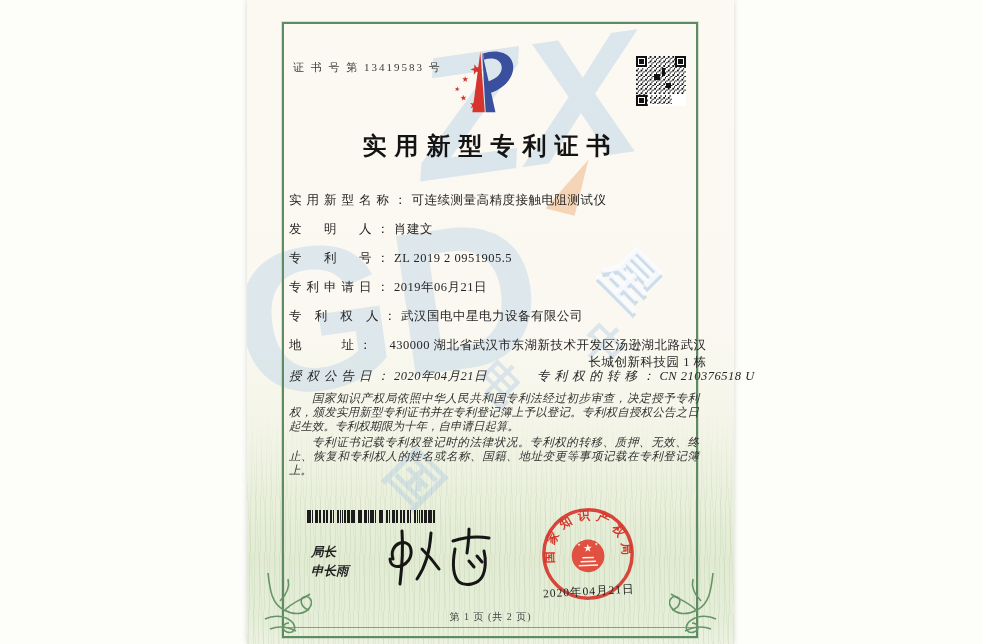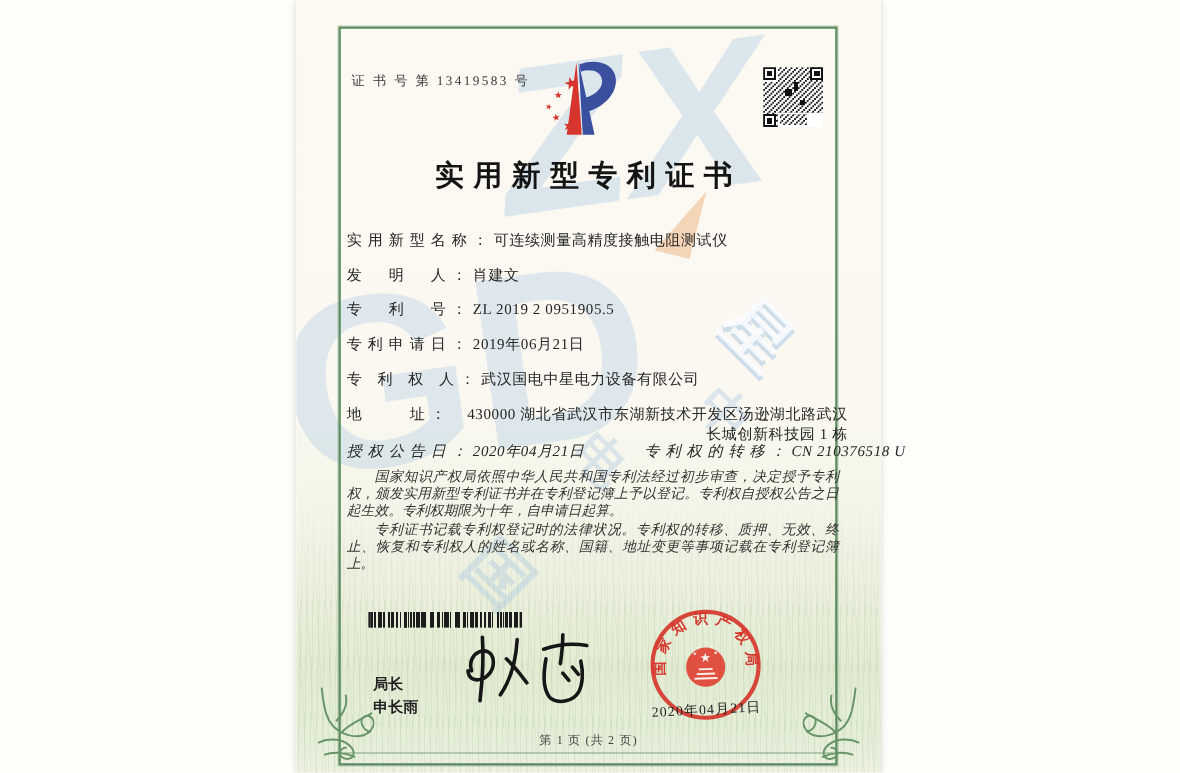--- a/index.html
+++ b/index.html
@@ -67,21 +67,21 @@
   }
   .legal p{margin:0 0 3px 0;text-indent:2em;}
   
   .barcode{
     position:absolute;left:60px;top:510px;width:124px;height:13px;
     border-left:2px solid #1c1c1c;border-right:2px solid #1c1c1c;
     background:
       repeating-linear-gradient(90deg,#1c1c1c 0 2px,transparent 2px 3px,#1c1c1c 3px 4px,transparent 4px 7px),
       repeating-linear-gradient(90deg,#1c1c1c 0 1px,transparent 1px 6px,#1c1c1c 6px 8px,transparent 8px 11px);
   }
-  .signer{position:absolute;left:64px;top:561px;font-family:"Liberation Sans","DejaVu Sans",sans-serif;font-weight:700;font-size:12.5px;line-height:19px;color:#222;}
+  .signer{position:absolute;left:64px;top:543px;font-family:"Liberation Sans","DejaVu Sans",sans-serif;font-weight:700;font-size:12.5px;line-height:19px;color:#222;font-style:italic;}
   .signature{position:absolute;left:128px;top:521px;width:132px;height:72px;}
   .seal{position:absolute;left:293px;top:506px;width:96px;height:96px;transform:rotate(-2deg);}
   .seal-date{
     position:absolute;left:296px;top:584px;font-size:11.5px;letter-spacing:1px;color:#222;
     transform:rotate(-3deg);white-space:nowrap;
   }
   .footer{position:absolute;left:0;top:610px;width:100%;text-align:center;font-size:10px;color:#454545;letter-spacing:1px;}
   .flourish{position:absolute;width:52px;height:64px;}
   .fl-left{left:13px;top:571px;}
   .fl-right{left:422px;top:571px;transform:scaleX(-1);}

